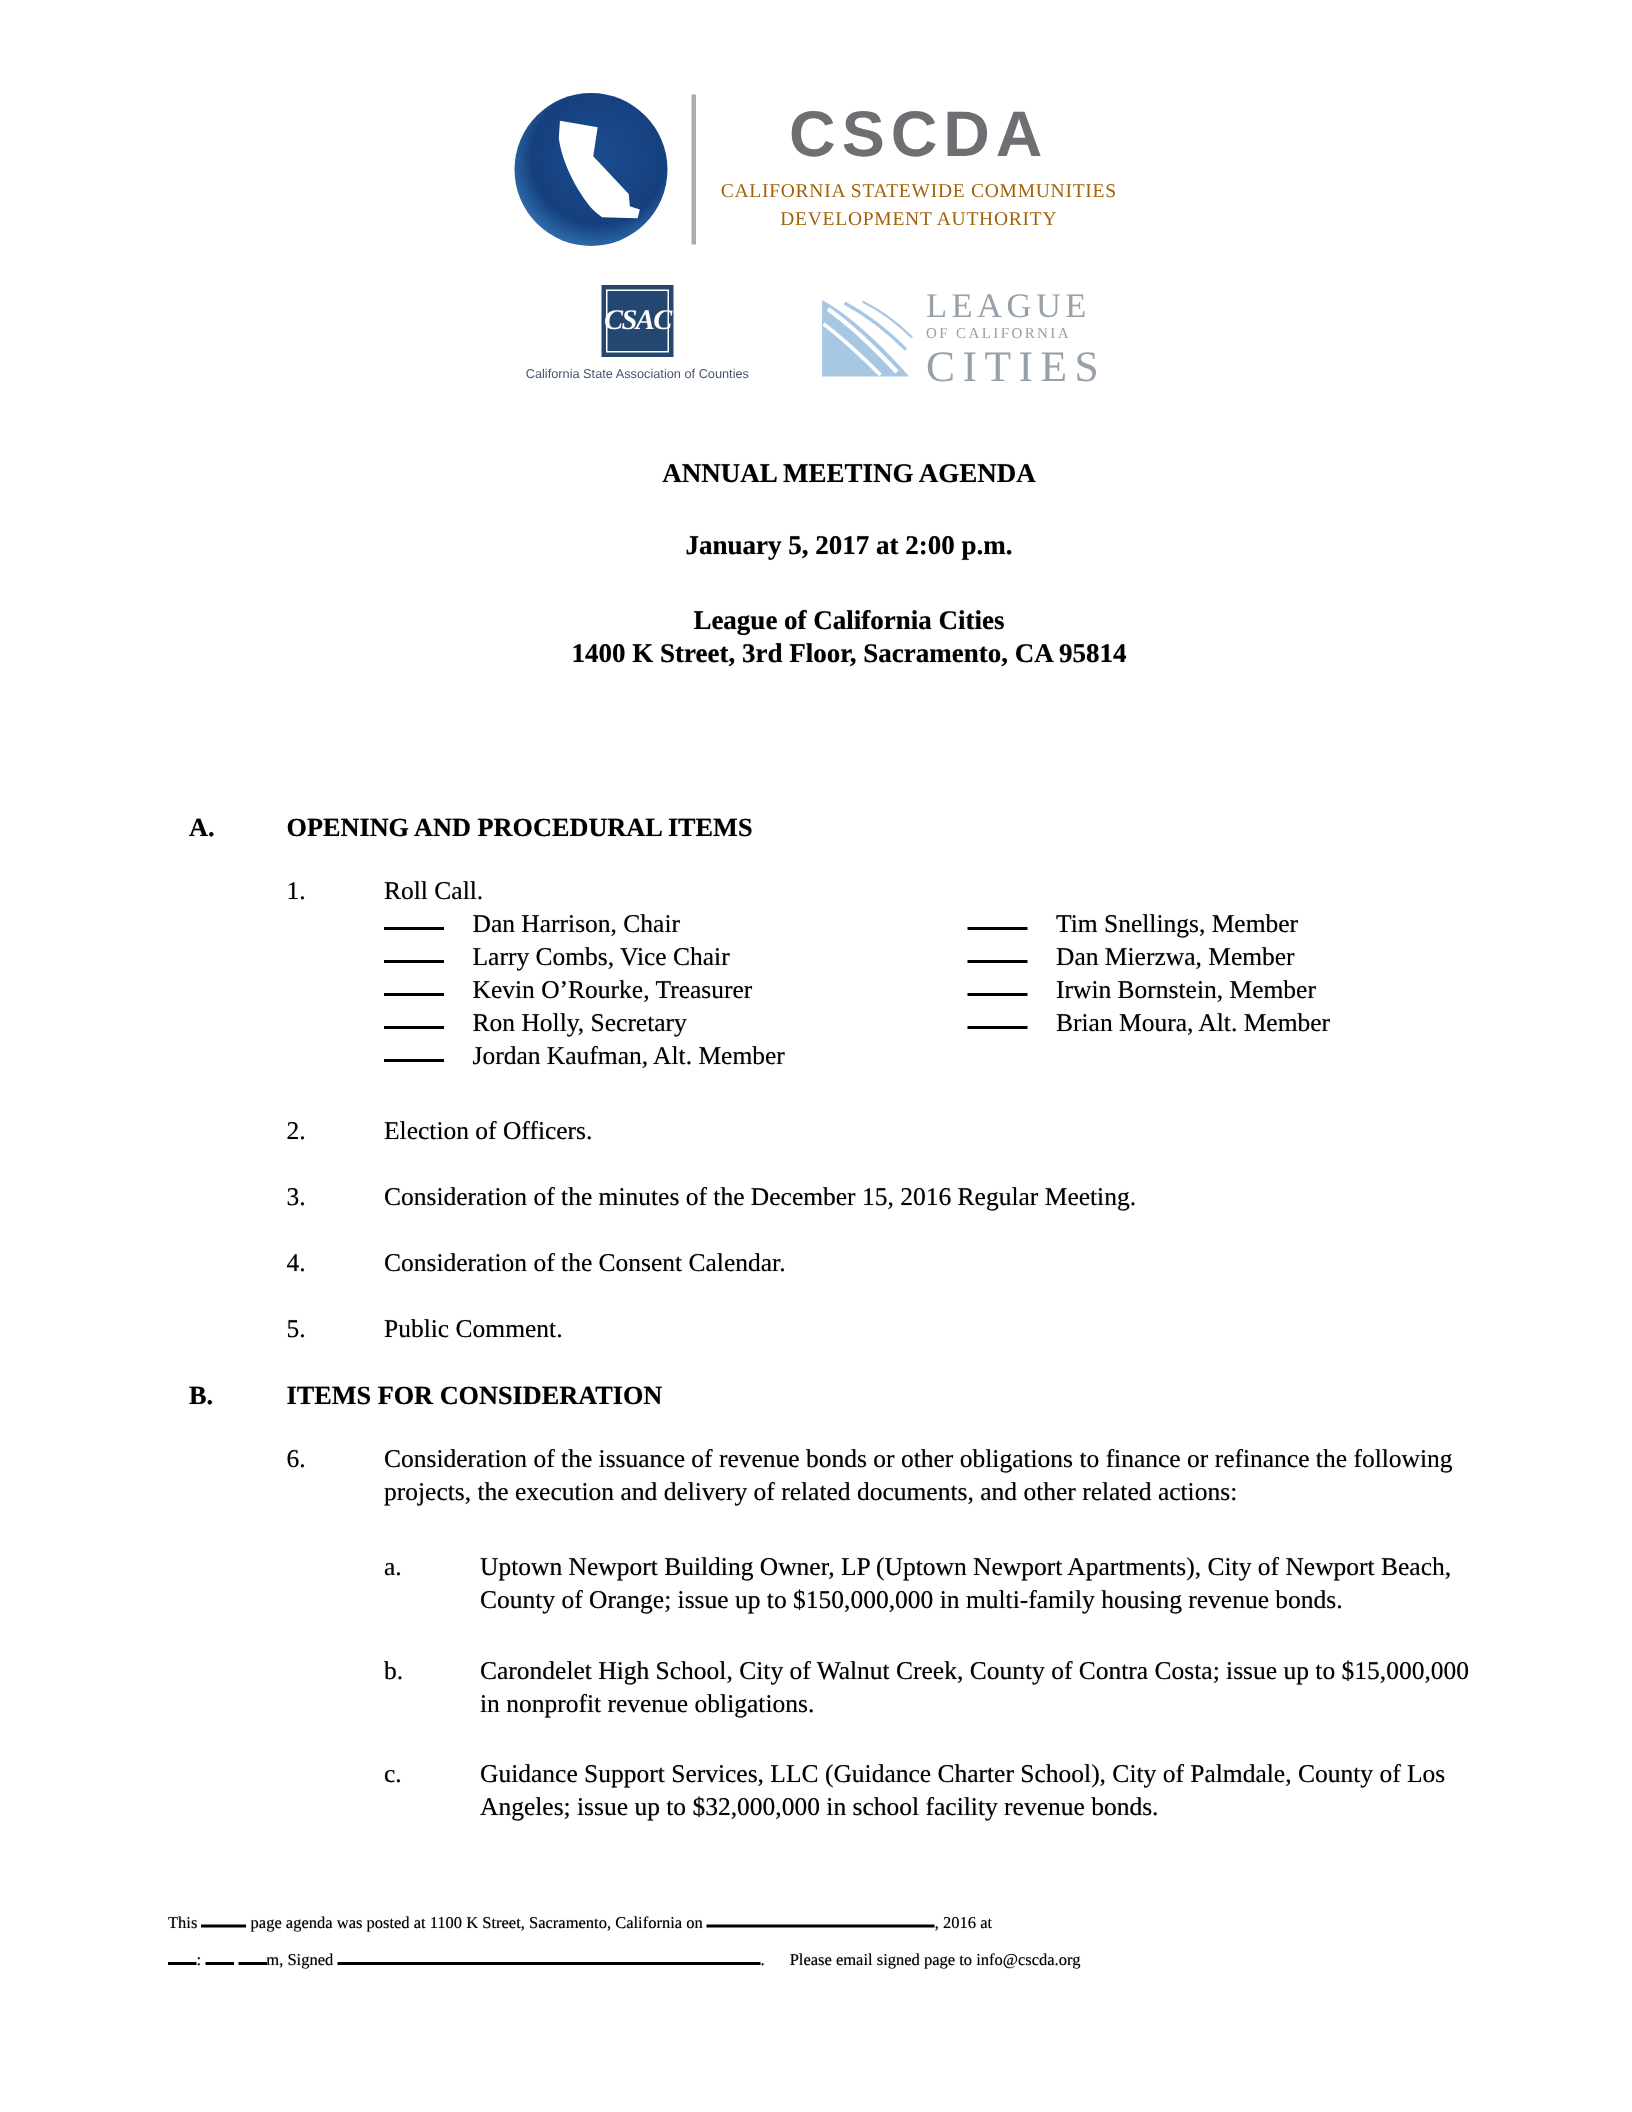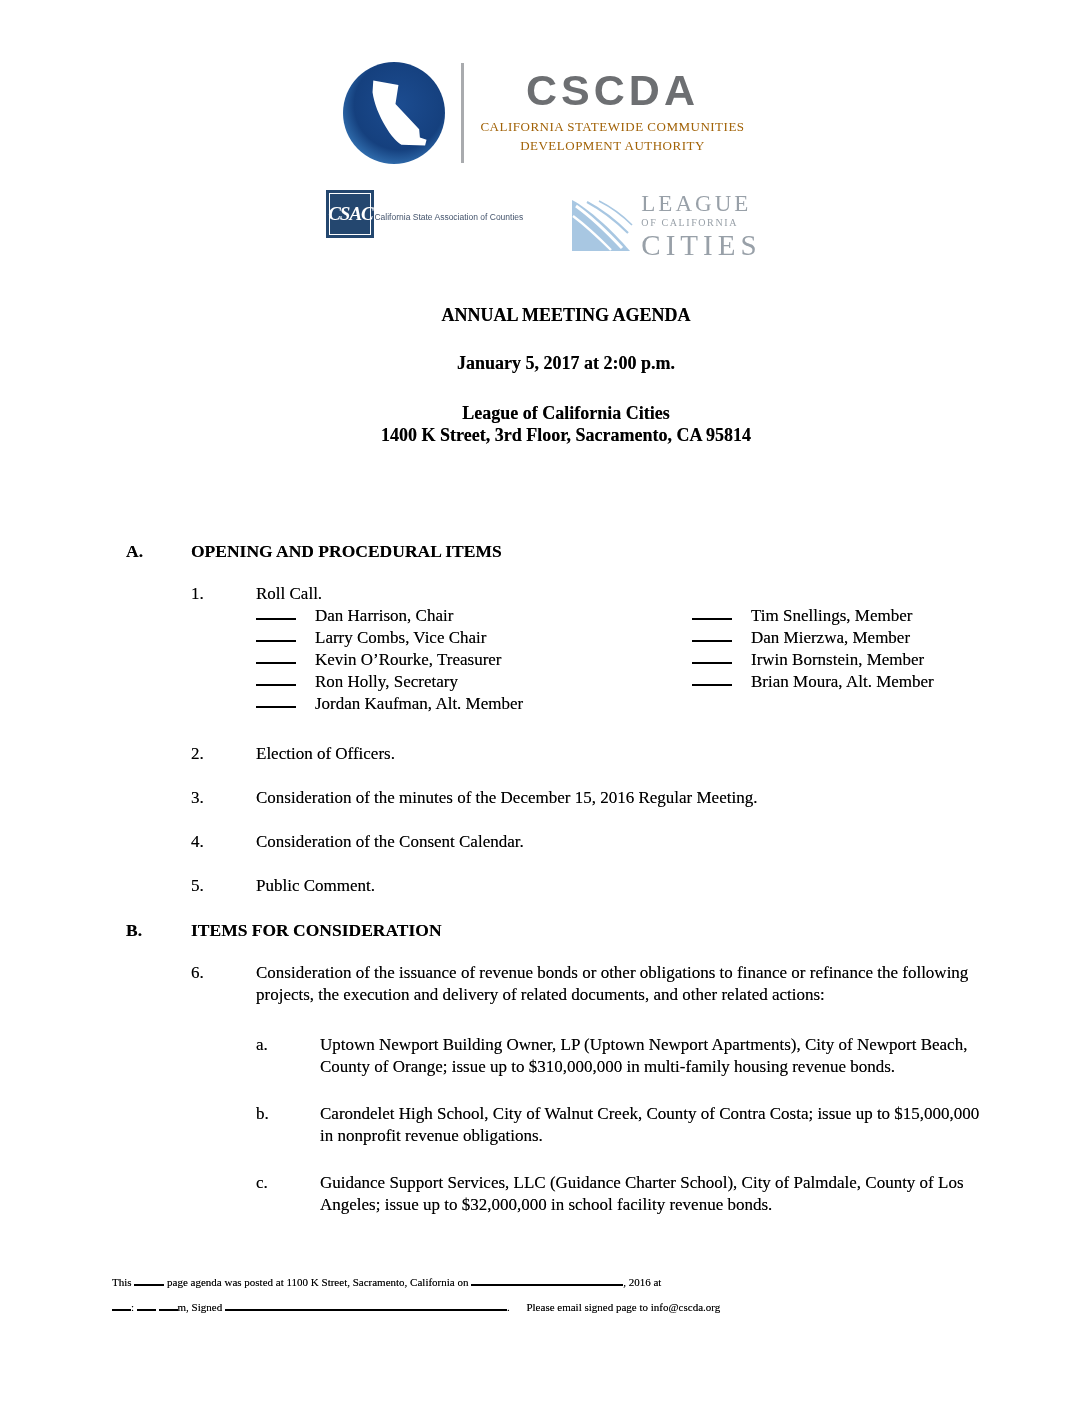--- a/index.html
+++ b/index.html
@@ -27,21 +27,21 @@
   .cscda-acronym {
     font-family:"Liberation Sans","DejaVu Sans",sans-serif;
     font-weight:bold; font-size:43px; line-height:0.95;
     color:#6d6f72; letter-spacing:4px;
   }
   .cscda-tagline {
     font-family:Liberation Serif, serif;
     font-size:13px; line-height:1.45; color:#a16207; letter-spacing:0.5px; margin-top:7px;
   }
   .partner-row { margin-top:26px; display:flex; justify-content:center; align-items:flex-start; gap:46px; text-shadow:none; }
-  .csac { display:flex; flex-direction:row; align-items:center;text-align:right; }
+  .csac { display:flex; flex-direction:column; align-items:center;text-align:right; }
   .csac-square {
     width:48px; height:48px; background:#24476f; position:relative;
     display:flex; align-items:center; justify-content:center;
   }
   .csac-square::after { content:""; position:absolute; inset:3px; border:1.5px solid #ffffff; }
   .csac-acronym {
     color:#ffffff; font-style:italic; font-weight:bold; font-size:19px;
     letter-spacing:-1px; position:relative; z-index:1;
   }
   .csac-caption {
@@ -59,21 +59,21 @@
   .title-line { line-height:22px;padding-left:44px; }
   .mb26 { margin-bottom:26px; }
   .mb28 { margin-bottom:28px; }
   
   .agenda { margin:94px 100px 0 126px; font-size:17px; line-height:22px; }
   .section-head { display:grid; grid-template-columns:65px auto; font-weight:bold; font-size:17.5px; margin-bottom:21px; }
   .item { display:grid; grid-template-columns:65px 1fr; margin-left:65px; margin-bottom:22px; }
   .item.tight { margin-bottom:0; }
   .subitem { display:grid; grid-template-columns:64px 1fr; margin-left:130px; margin-bottom:25px; }
   .after-6 { margin-bottom:28px; }
-  .roll-call { margin-left:130px; margin-bottom:28px; display:grid; grid-template-columns:389px auto;gap:47px; }
+  .roll-call { margin-left:130px; margin-bottom:28px; display:grid; grid-template-columns:389px auto; }
   .rc-col { display:flex; flex-direction:column; }
   .rc-entry { display:flex; line-height:22px; }
   .blank {
     display:inline-block; border-bottom:2px solid #000; height:13px; vertical-align:baseline;
   }
   .rc-blank { width:40px; margin-right:19px; flex:0 0 40px; height:15px; align-self:flex-start; }
   
   .footer { position:absolute; left:112px; right:110px; top:1270px; font-size:11px; line-height:25px; }
   .fb-sm   { width:30px; }
   .fb-date { width:152px; }
@@ -212,21 +212,21 @@
       <span>ITEMS FOR CONSIDERATION</span>
     </div>
 
     <div class="item after-6">
       <span>6.</span>
       <span>Consideration of the issuance of revenue bonds or other obligations to finance or refinance the following projects, the execution and delivery of related documents, and other related actions:</span>
     </div>
 
     <div class="subitem">
       <span>a.</span>
-      <span>Uptown Newport Building Owner, LP (Uptown Newport Apartments), City of Newport Beach, County of Orange; issue up to $310,000,000 in multi-family housing revenue bonds.</span>
+      <span>Uptown Newport Building Owner, LP (Uptown Newport Apartments), City of Newport Beach, County of Orange; issue up to $150,000,000 in multi-family housing revenue bonds.</span>
     </div>
     <div class="subitem">
       <span>b.</span>
       <span>Carondelet High School, City of Walnut Creek, County of Contra Costa; issue up to $15,000,000 in nonprofit revenue obligations.</span>
     </div>
     <div class="subitem">
       <span>c.</span>
       <span>Guidance Support Services, LLC (Guidance Charter School), City of Palmdale, County of Los Angeles; issue up to $32,000,000 in school facility revenue bonds.</span>
     </div>
 

